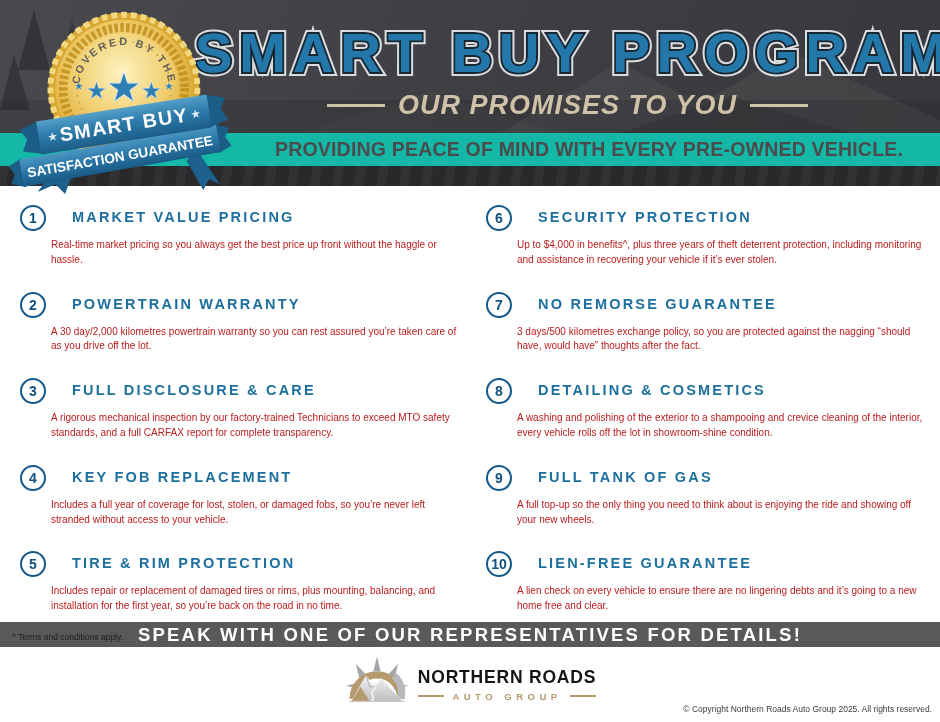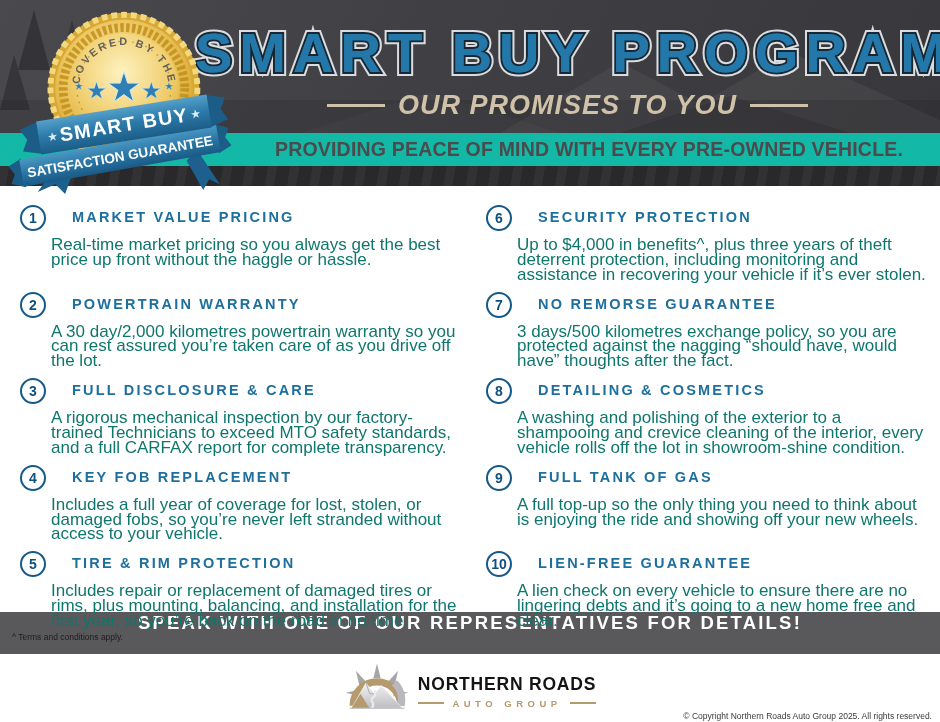--- a/index.html
+++ b/index.html
@@ -34,26 +34,26 @@
 
   
   .content{height:420px;padding:10px 10px 0 20px;box-sizing:border-box;position:relative;}
   .cols{display:grid;grid-template-columns:456px 1fr;column-gap:10px;}
   .item{height:78.6px;position:relative;padding-left:44px;box-sizing:border-box;}
   .num-circle{position:absolute;left:0;top:1px;width:22px;height:22px;border:2.5px solid #14598a;
               border-radius:50%;display:flex;align-items:center;justify-content:center;
               color:#0f4f7e;font-weight:bold;font-size:14px;background:#fff;}
   .item-title{margin:8px;font-size:14.5px;font-weight:bold;color:#1d6f9e;letter-spacing:2.2px;
               line-height:26px;white-space:nowrap;}
-  .item-desc{margin:2px 0 0 -13px;font-size:17px;line-height:14.8px;color:#0f766e;max-width:412px;}
+  .item-desc{margin:2px 0 0 -13px;font-size:10px;line-height:14.8px;color:#b91c1c;max-width:412px;}
   .col-right .item-desc{max-width:430px;}
   .footnote{margin:3px 0 0 -8px;font-size:8.5px;color:#1d1d1d;}
 
   
-  .cta-bar{height:42px;margin-top:6px;background:#59585b;display:flex;justify-content:center;}
+  .cta-bar{height:25px;margin-top:16px;background:#59585b;display:flex;align-items:center;justify-content:center;}
   .cta-text{color:#ffffff;font-weight:bold;font-size:18.5px;letter-spacing:2.2px;white-space:nowrap;}
 
   
   .bottom{height:74px;position:relative;display:flex;align-items:center;justify-content:center;}
   .logo-group{display:flex;align-items:center;gap:8px;}
   .logo-textcol{display:flex;flex-direction:column;align-items:center;}
   .logo-name{font-size:17.5px;font-weight:bold;color:#141414;letter-spacing:0.8px;white-space:nowrap;}
   .logo-subrow{display:flex;align-items:center;gap:8px;margin-top:3px;}
   .logo-dash{width:26px;height:1.5px;background:#b49a6d;}
   .logo-sub{font-size:9.5px;font-weight:bold;color:#b49a6d;letter-spacing:4.5px;white-space:nowrap;}

